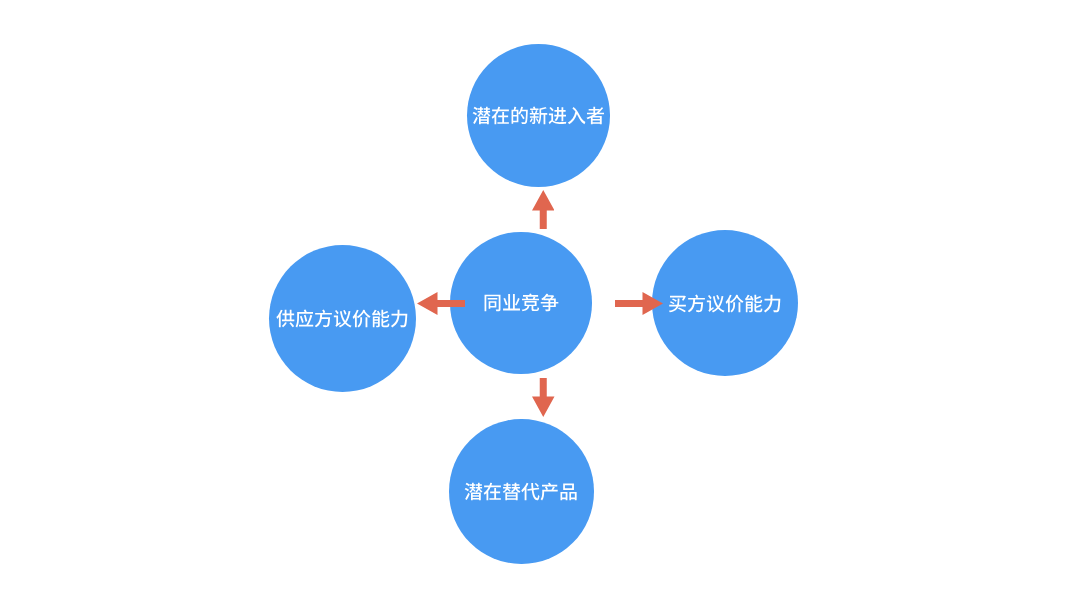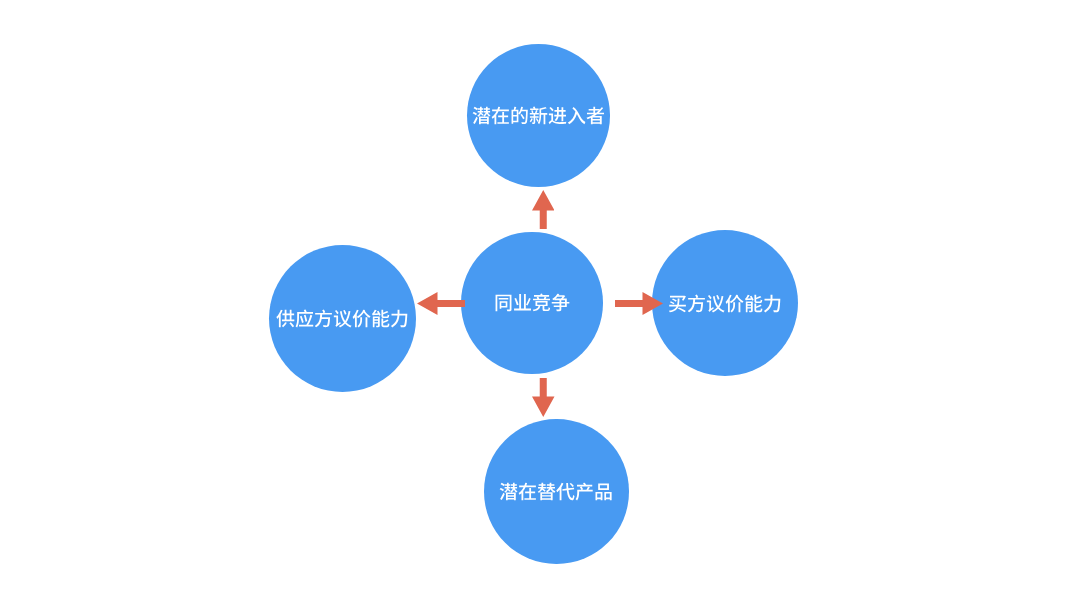--- a/index.html
+++ b/index.html
@@ -34,33 +34,33 @@
         <path fill="var(--label-color)" d="M33 -497C96 -472 171 -428 209 -395L263 -474C224 -506 147 -547 85 -569ZM60 15 144 72C197 -23 256 -146 303 -253L229 -310C177 -193 108 -63 60 15ZM458 -109H790V-35H458ZM458 -179V-248H790V-179ZM369 -323V82H458V40H790V80H884V-323ZM297 -619V-544H410C393 -481 356 -417 274 -371C293 -357 320 -328 332 -310C399 -352 441 -405 468 -461C497 -431 530 -395 547 -373L609 -437C591 -453 526 -507 494 -531L497 -544H602V-619H508L510 -666V-683H598V-758H510V-843H424V-758H314V-683H424V-667L422 -619ZM631 -758V-683H738V-666L736 -619H630V-543H722C704 -486 667 -430 590 -390C609 -375 635 -346 647 -328C716 -369 758 -421 785 -476C817 -413 861 -358 915 -324C928 -345 955 -376 976 -392C916 -422 866 -478 836 -543H953V-619H821L823 -665V-683H939V-758H823V-841H738V-758ZM84 -768C146 -741 222 -694 259 -659L314 -737C276 -771 198 -813 137 -838Z M1382 -845C1369 -796 1352 -746 1332 -696H1059V-605H1291C1228 -482 1142 -370 1032 -295C1047 -272 1069 -231 1079 -205C1117 -232 1152 -261 1184 -293V81H1279V-404C1325 -467 1364 -534 1398 -605H1942V-696H1437C1453 -737 1468 -779 1481 -821ZM1593 -558V-376H1376V-289H1593V-28H1337V60H1941V-28H1688V-289H1902V-376H1688V-558Z M2545 -415C2598 -342 2663 -243 2692 -182L2772 -232C2740 -291 2672 -387 2619 -457ZM2593 -846C2562 -714 2508 -580 2442 -493V-683H2279C2296 -726 2316 -779 2332 -829L2229 -846C2223 -797 2208 -732 2195 -683H2081V57H2168V-20H2442V-484C2464 -470 2500 -446 2515 -432C2548 -478 2580 -536 2608 -601H2845C2833 -220 2819 -68 2788 -34C2776 -21 2765 -18 2745 -18C2720 -18 2660 -18 2595 -24C2613 2 2625 42 2627 68C2684 71 2744 72 2779 68C2817 63 2842 54 2867 20C2908 -30 2920 -187 2935 -643C2935 -655 2935 -688 2935 -688H2642C2658 -733 2672 -779 2684 -825ZM2168 -599H2355V-409H2168ZM2168 -105V-327H2355V-105Z M3357 -204C3387 -155 3422 -89 3438 -47L3503 -86C3487 -127 3452 -190 3420 -238ZM3126 -231C3106 -173 3074 -113 3035 -71C3053 -60 3084 -38 3098 -25C3137 -71 3177 -144 3200 -212ZM3551 -748V-400C3551 -269 3544 -100 3464 17C3484 27 3521 56 3536 74C3626 -55 3639 -255 3639 -400V-422H3768V79H3860V-422H3962V-510H3639V-686C3741 -703 3851 -728 3935 -760L3860 -830C3788 -798 3662 -767 3551 -748ZM3206 -828C3219 -802 3232 -771 3243 -742H3058V-664H3503V-742H3339C3327 -775 3308 -816 3291 -849ZM3366 -663C3355 -620 3334 -559 3316 -516H3176L3233 -531C3229 -567 3213 -621 3193 -661L3117 -643C3135 -603 3148 -551 3152 -516H3042V-437H3242V-345H3047V-264H3242V-27C3242 -17 3239 -14 3228 -14C3217 -13 3186 -13 3153 -14C3165 8 3177 42 3180 65C3231 65 3268 63 3294 50C3320 37 3327 15 3327 -25V-264H3505V-345H3327V-437H3519V-516H3401C3418 -554 3436 -601 3453 -645Z M4072 -772C4127 -721 4194 -649 4225 -603L4298 -663C4264 -707 4194 -776 4140 -824ZM4711 -820V-667H4568V-821H4474V-667H4340V-576H4474V-482C4474 -460 4474 -437 4472 -414H4332V-323H4460C4444 -255 4412 -190 4347 -138C4367 -125 4403 -90 4416 -71C4499 -136 4538 -229 4555 -323H4711V-81H4804V-323H4947V-414H4804V-576H4928V-667H4804V-820ZM4568 -576H4711V-414H4566C4567 -437 4568 -460 4568 -481ZM4268 -482H4047V-394H4176V-126C4133 -107 4082 -66 4032 -13L4095 75C4139 11 4186 -51 4219 -51C4241 -51 4274 -19 4318 7C4389 49 4473 61 4598 61C4697 61 4870 55 4941 50C4943 23 4958 -23 4969 -48C4870 -36 4714 -27 4602 -27C4489 -27 4401 -34 4335 -73C4306 -90 4286 -106 4268 -118Z M5285 -748C5350 -704 5401 -649 5444 -589C5381 -312 5257 -113 5037 -1C5062 16 5107 56 5124 75C5317 -38 5444 -216 5521 -462C5627 -267 5705 -48 5924 75C5929 45 5954 -7 5970 -33C5641 -234 5663 -599 5343 -830Z M6826 -812C6793 -766 6756 -723 6716 -681V-726H6481V-844H6387V-726H6140V-643H6387V-531H6052V-447H6423C6301 -371 6166 -308 6026 -261C6044 -242 6073 -203 6085 -183C6143 -205 6200 -229 6256 -256V85H6350V53H6730V81H6828V-352H6435C6484 -382 6532 -413 6578 -447H6948V-531H6684C6767 -603 6843 -682 6907 -769ZM6481 -531V-643H6678C6637 -604 6592 -566 6546 -531ZM6350 -116H6730V-27H6350ZM6350 -190V-273H6730V-190Z"></path>
       </svg>
     <span class="label-text">潜在的新进入者</span>
   </div>
   <div class="node" style="left:269.00px;top:245px;width:147.0px;height:147.0px" aria-label="供应方议价能力">
     <svg class="label-glyphs" width="133.00" height="19" viewBox="0 -880 7000 1000" aria-hidden="true">
         <path fill="var(--label-color)" d="M481 -180C440 -105 370 -28 300 21C321 35 357 64 375 81C443 24 521 -65 571 -152ZM705 -136C770 -70 843 23 876 84L955 33C920 -26 847 -114 780 -179ZM257 -842C203 -694 113 -547 18 -453C35 -431 61 -380 70 -357C98 -386 126 -420 153 -457V83H247V-603C286 -671 320 -743 347 -815ZM724 -836V-638H551V-835H458V-638H337V-548H458V-321H313V-229H964V-321H816V-548H954V-638H816V-836ZM551 -548H724V-321H551Z M1261 -490C1302 -381 1350 -238 1369 -145L1458 -182C1436 -275 1388 -413 1344 -523ZM1470 -548C1503 -440 1539 -297 1552 -204L1644 -230C1628 -324 1591 -462 1556 -572ZM1462 -830C1478 -797 1495 -756 1508 -721H1115V-449C1115 -306 1109 -103 1032 39C1055 48 1098 76 1115 92C1198 -60 1211 -294 1211 -449V-631H1947V-721H1615C1601 -759 1577 -812 1556 -854ZM1212 -49V41H1959V-49H1697C1788 -200 1861 -378 1909 -542L1809 -577C1770 -405 1696 -202 1599 -49Z M2430 -818C2453 -774 2481 -717 2494 -676H2061V-585H2325C2315 -362 2292 -118 2041 11C2067 30 2096 63 2111 87C2296 -15 2371 -176 2404 -349H2744C2729 -144 2710 -51 2682 -27C2669 -17 2656 -15 2634 -15C2605 -15 2535 -16 2464 -21C2483 4 2497 43 2498 71C2566 75 2632 76 2669 73C2711 70 2739 61 2765 32C2805 -9 2826 -119 2845 -398C2847 -411 2848 -441 2848 -441H2418C2424 -489 2428 -537 2430 -585H2942V-676H2523L2595 -707C2580 -747 2549 -807 2522 -854Z M3535 -797C3573 -728 3612 -636 3626 -580L3712 -617C3698 -674 3656 -762 3616 -830ZM3103 -771C3147 -721 3199 -653 3223 -608L3296 -666C3271 -708 3216 -774 3171 -821ZM3820 -779C3789 -581 3741 -400 3641 -252C3545 -389 3488 -565 3453 -769L3365 -755C3408 -519 3471 -322 3578 -172C3510 -96 3423 -33 3312 15C3329 35 3355 71 3367 93C3478 42 3567 -22 3638 -98C3711 -19 3801 43 3913 88C3928 63 3958 24 3980 5C3867 -35 3776 -97 3702 -176C3820 -338 3878 -540 3916 -764ZM3043 -533V-442H3175V-113C3175 -59 3147 -21 3127 -4C3143 9 3171 42 3181 62C3197 40 3227 17 3409 -114C3400 -133 3386 -170 3380 -195L3266 -116V-533Z M4713 -449V82H4810V-449ZM4434 -447V-311C4434 -219 4423 -71 4286 26C4309 42 4340 72 4355 93C4509 -25 4530 -192 4530 -309V-447ZM4589 -847C4540 -717 4434 -573 4255 -475C4275 -459 4302 -422 4313 -399C4454 -480 4553 -586 4622 -698C4698 -581 4804 -475 4909 -413C4924 -436 4954 -471 4975 -489C4859 -549 4738 -666 4669 -784L4689 -830ZM4259 -843C4207 -696 4122 -549 4031 -454C4048 -432 4075 -381 4084 -358C4108 -385 4133 -415 4156 -448V84H4251V-601C4288 -670 4321 -744 4348 -816Z M5369 -407V-335H5184V-407ZM5096 -486V83H5184V-114H5369V-19C5369 -7 5365 -3 5353 -3C5339 -2 5298 -2 5255 -4C5268 20 5282 57 5287 82C5348 82 5393 80 5423 66C5454 52 5462 27 5462 -18V-486ZM5184 -263H5369V-187H5184ZM5853 -774C5800 -745 5720 -711 5642 -683V-842H5549V-523C5549 -429 5575 -401 5681 -401C5702 -401 5815 -401 5838 -401C5923 -401 5949 -435 5960 -560C5934 -566 5895 -580 5877 -595C5872 -501 5865 -485 5829 -485C5804 -485 5711 -485 5692 -485C5649 -485 5642 -490 5642 -524V-607C5735 -634 5837 -668 5915 -705ZM5863 -327C5810 -292 5726 -255 5643 -225V-375H5550V-47C5550 48 5577 76 5683 76C5705 76 5820 76 5843 76C5932 76 5958 39 5969 -99C5943 -105 5905 -119 5885 -134C5881 -26 5874 -7 5835 -7C5809 -7 5714 -7 5695 -7C5652 -7 5643 -13 5643 -47V-147C5741 -176 5848 -213 5926 -257ZM5085 -546C5108 -555 5145 -561 5405 -581C5414 -562 5421 -545 5426 -529L5510 -565C5491 -626 5437 -716 5387 -784L5308 -753C5329 -722 5351 -687 5370 -652L5182 -640C5224 -692 5267 -756 5299 -819L5199 -847C5169 -771 5117 -695 5101 -675C5084 -653 5069 -639 5053 -635C5064 -610 5080 -565 5085 -546Z M6398 -842V-654V-630H6079V-533H6393C6378 -350 6311 -137 6049 13C6072 30 6107 65 6123 89C6410 -80 6479 -325 6494 -533H6809C6792 -204 6770 -66 6737 -33C6724 -21 6711 -18 6690 -18C6664 -18 6603 -18 6536 -24C6555 4 6567 46 6569 74C6630 77 6694 78 6729 74C6770 69 6796 60 6823 27C6867 -24 6887 -174 6909 -583C6911 -596 6912 -630 6912 -630H6498V-654V-842Z"></path>
       </svg>
     <span class="label-text">供应方议价能力</span>
   </div>
-  <div class="node" style="left:461px;top:232.05px;width:141.5px;height:141.5px" aria-label="同业竞争">
+  <div class="node" style="left:450px;top:232.05px;width:141.5px;height:141.5px" aria-label="同业竞争">
     <svg class="label-glyphs" width="76.00" height="19" viewBox="0 -880 4000 1000" aria-hidden="true">
         <path fill="var(--label-color)" d="M248 -615V-534H753V-615ZM385 -362H616V-195H385ZM298 -441V-45H385V-115H703V-441ZM82 -794V85H174V-705H827V-30C827 -13 821 -7 803 -6C786 -6 727 -5 669 -8C683 17 698 60 702 85C787 85 840 83 874 67C908 52 920 24 920 -29V-794Z M1845 -620C1808 -504 1739 -357 1686 -264L1764 -224C1818 -319 1884 -459 1931 -579ZM1074 -597C1124 -480 1181 -323 1204 -231L1298 -266C1272 -357 1212 -508 1161 -623ZM1577 -832V-60H1424V-832H1327V-60H1056V35H1946V-60H1674V-832Z M2275 -375H2723V-268H2275ZM2432 -828C2440 -811 2448 -791 2454 -771H2104V-688H2900V-771H2558C2550 -797 2538 -826 2525 -849ZM2245 -659C2257 -636 2270 -607 2279 -580H2054V-502H2947V-580H2719L2758 -662L2663 -684C2653 -654 2638 -615 2622 -580H2379C2369 -612 2352 -652 2333 -683ZM2184 -453V-190H2343C2319 -85 2257 -28 2036 4C2054 23 2077 61 2085 85C2336 40 2411 -43 2438 -190H2556V-44C2556 44 2581 70 2685 70C2706 70 2810 70 2832 70C2917 70 2943 36 2953 -99C2927 -105 2887 -120 2869 -135C2865 -29 2858 -14 2823 -14C2798 -14 2715 -14 2697 -14C2657 -14 2650 -18 2650 -46V-190H2820V-453Z M3338 -845C3288 -754 3194 -647 3061 -569C3084 -555 3116 -524 3131 -502L3183 -539V-502H3446V-409H3039V-323H3446V-224H3144V-137H3446V-27C3446 -11 3440 -7 3421 -6C3402 -5 3336 -5 3270 -7C3284 18 3300 58 3305 83C3393 84 3452 82 3491 68C3529 54 3542 28 3542 -26V-137L3800 -138H3831V-323H3965V-409H3831V-585H3638C3680 -627 3721 -676 3750 -719L3682 -766L3666 -762H3399C3414 -783 3428 -805 3441 -826ZM3542 -502H3739V-409H3542ZM3542 -323H3739V-224H3542ZM3240 -585C3274 -615 3305 -647 3333 -679H3603C3579 -646 3550 -612 3522 -585Z"></path>
       </svg>
     <span class="label-text">同业竞争</span>
   </div>
   <div class="node" style="left:652px;top:230.00px;width:146.0px;height:146.0px" aria-label="买方议价能力">
     <svg class="label-glyphs" width="114.00" height="19" viewBox="0 -880 6000 1000" aria-hidden="true">
         <path fill="var(--label-color)" d="M526 -107C659 -51 796 24 877 82L938 9C852 -48 709 -121 575 -174ZM211 -586C279 -555 366 -506 408 -472L462 -544C418 -577 329 -622 263 -649ZM99 -442C165 -414 249 -369 290 -336L344 -406C301 -439 215 -480 151 -505ZM65 -312V-225H449C392 -111 279 -37 46 6C64 26 87 62 94 85C369 29 492 -72 550 -225H941V-312H575C595 -406 600 -517 604 -644H509C505 -512 502 -402 480 -312ZM855 -785 838 -784H107V-694H807C784 -645 758 -597 734 -562L811 -523C855 -584 904 -677 942 -762L871 -790Z M1430 -818C1453 -774 1481 -717 1494 -676H1061V-585H1325C1315 -362 1292 -118 1041 11C1067 30 1096 63 1111 87C1296 -15 1371 -176 1404 -349H1744C1729 -144 1710 -51 1682 -27C1669 -17 1656 -15 1634 -15C1605 -15 1535 -16 1464 -21C1483 4 1497 43 1498 71C1566 75 1632 76 1669 73C1711 70 1739 61 1765 32C1805 -9 1826 -119 1845 -398C1847 -411 1848 -441 1848 -441H1418C1424 -489 1428 -537 1430 -585H1942V-676H1523L1595 -707C1580 -747 1549 -807 1522 -854Z M2535 -797C2573 -728 2612 -636 2626 -580L2712 -617C2698 -674 2656 -762 2616 -830ZM2103 -771C2147 -721 2199 -653 2223 -608L2296 -666C2271 -708 2216 -774 2171 -821ZM2820 -779C2789 -581 2741 -400 2641 -252C2545 -389 2488 -565 2453 -769L2365 -755C2408 -519 2471 -322 2578 -172C2510 -96 2423 -33 2312 15C2329 35 2355 71 2367 93C2478 42 2567 -22 2638 -98C2711 -19 2801 43 2913 88C2928 63 2958 24 2980 5C2867 -35 2776 -97 2702 -176C2820 -338 2878 -540 2916 -764ZM2043 -533V-442H2175V-113C2175 -59 2147 -21 2127 -4C2143 9 2171 42 2181 62C2197 40 2227 17 2409 -114C2400 -133 2386 -170 2380 -195L2266 -116V-533Z M3713 -449V82H3810V-449ZM3434 -447V-311C3434 -219 3423 -71 3286 26C3309 42 3340 72 3355 93C3509 -25 3530 -192 3530 -309V-447ZM3589 -847C3540 -717 3434 -573 3255 -475C3275 -459 3302 -422 3313 -399C3454 -480 3553 -586 3622 -698C3698 -581 3804 -475 3909 -413C3924 -436 3954 -471 3975 -489C3859 -549 3738 -666 3669 -784L3689 -830ZM3259 -843C3207 -696 3122 -549 3031 -454C3048 -432 3075 -381 3084 -358C3108 -385 3133 -415 3156 -448V84H3251V-601C3288 -670 3321 -744 3348 -816Z M4369 -407V-335H4184V-407ZM4096 -486V83H4184V-114H4369V-19C4369 -7 4365 -3 4353 -3C4339 -2 4298 -2 4255 -4C4268 20 4282 57 4287 82C4348 82 4393 80 4423 66C4454 52 4462 27 4462 -18V-486ZM4184 -263H4369V-187H4184ZM4853 -774C4800 -745 4720 -711 4642 -683V-842H4549V-523C4549 -429 4575 -401 4681 -401C4702 -401 4815 -401 4838 -401C4923 -401 4949 -435 4960 -560C4934 -566 4895 -580 4877 -595C4872 -501 4865 -485 4829 -485C4804 -485 4711 -485 4692 -485C4649 -485 4642 -490 4642 -524V-607C4735 -634 4837 -668 4915 -705ZM4863 -327C4810 -292 4726 -255 4643 -225V-375H4550V-47C4550 48 4577 76 4683 76C4705 76 4820 76 4843 76C4932 76 4958 39 4969 -99C4943 -105 4905 -119 4885 -134C4881 -26 4874 -7 4835 -7C4809 -7 4714 -7 4695 -7C4652 -7 4643 -13 4643 -47V-147C4741 -176 4848 -213 4926 -257ZM4085 -546C4108 -555 4145 -561 4405 -581C4414 -562 4421 -545 4426 -529L4510 -565C4491 -626 4437 -716 4387 -784L4308 -753C4329 -722 4351 -687 4370 -652L4182 -640C4224 -692 4267 -756 4299 -819L4199 -847C4169 -771 4117 -695 4101 -675C4084 -653 4069 -639 4053 -635C4064 -610 4080 -565 4085 -546Z M5398 -842V-654V-630H5079V-533H5393C5378 -350 5311 -137 5049 13C5072 30 5107 65 5123 89C5410 -80 5479 -325 5494 -533H5809C5792 -204 5770 -66 5737 -33C5724 -21 5711 -18 5690 -18C5664 -18 5603 -18 5536 -24C5555 4 5567 46 5569 74C5630 77 5694 78 5729 74C5770 69 5796 60 5823 27C5867 -24 5887 -174 5909 -583C5911 -596 5912 -630 5912 -630H5498V-654V-842Z"></path>
       </svg>
     <span class="label-text">买方议价能力</span>
   </div>
-  <div class="node" style="left:484px;top:419.25px;width:144.5px;height:144.5px" aria-label="潜在替代产品">
+  <div class="node" style="left:449px;top:419.25px;width:144.5px;height:144.5px" aria-label="潜在替代产品">
     <svg class="label-glyphs" width="114.00" height="19" viewBox="0 -880 6000 1000" aria-hidden="true">
         <path fill="var(--label-color)" d="M33 -497C96 -472 171 -428 209 -395L263 -474C224 -506 147 -547 85 -569ZM60 15 144 72C197 -23 256 -146 303 -253L229 -310C177 -193 108 -63 60 15ZM458 -109H790V-35H458ZM458 -179V-248H790V-179ZM369 -323V82H458V40H790V80H884V-323ZM297 -619V-544H410C393 -481 356 -417 274 -371C293 -357 320 -328 332 -310C399 -352 441 -405 468 -461C497 -431 530 -395 547 -373L609 -437C591 -453 526 -507 494 -531L497 -544H602V-619H508L510 -666V-683H598V-758H510V-843H424V-758H314V-683H424V-667L422 -619ZM631 -758V-683H738V-666L736 -619H630V-543H722C704 -486 667 -430 590 -390C609 -375 635 -346 647 -328C716 -369 758 -421 785 -476C817 -413 861 -358 915 -324C928 -345 955 -376 976 -392C916 -422 866 -478 836 -543H953V-619H821L823 -665V-683H939V-758H823V-841H738V-758ZM84 -768C146 -741 222 -694 259 -659L314 -737C276 -771 198 -813 137 -838Z M1382 -845C1369 -796 1352 -746 1332 -696H1059V-605H1291C1228 -482 1142 -370 1032 -295C1047 -272 1069 -231 1079 -205C1117 -232 1152 -261 1184 -293V81H1279V-404C1325 -467 1364 -534 1398 -605H1942V-696H1437C1453 -737 1468 -779 1481 -821ZM1593 -558V-376H1376V-289H1593V-28H1337V60H1941V-28H1688V-289H1902V-376H1688V-558Z M2268 -115H2727V-31H2268ZM2268 -186V-265H2727V-186ZM2666 -845V-761H2522V-687H2666V-680C2666 -659 2665 -636 2661 -612H2504V-536H2635C2608 -487 2559 -439 2471 -403C2488 -389 2512 -364 2526 -345H2176V84H2268V49H2727V80H2824V-345H2547C2635 -390 2688 -446 2718 -504C2762 -421 2829 -352 2912 -314C2925 -337 2951 -369 2971 -386C2895 -415 2832 -470 2791 -536H2946V-612H2751C2755 -635 2756 -657 2756 -679V-687H2914V-761H2756V-845ZM2235 -845V-761H2087V-687H2235C2235 -664 2234 -639 2229 -612H2055V-536H2207C2182 -476 2132 -417 2037 -371C2058 -355 2086 -325 2099 -306C2183 -353 2237 -408 2270 -467C2318 -430 2369 -390 2398 -363L2459 -426C2425 -455 2364 -500 2311 -536H2469V-612H2320C2323 -638 2325 -663 2325 -687H2453V-761H2325V-845Z M3715 -784C3771 -734 3837 -664 3866 -618L3941 -667C3910 -714 3842 -782 3785 -829ZM3539 -829C3543 -723 3548 -624 3557 -532L3331 -503L3344 -413L3566 -442C3604 -131 3683 69 3851 83C3905 86 3952 37 3975 -146C3958 -155 3916 -179 3897 -198C3888 -84 3874 -29 3848 -30C3753 -41 3692 -208 3660 -454L3959 -493L3946 -583L3650 -545C3642 -632 3637 -728 3634 -829ZM3300 -835C3236 -679 3128 -528 3016 -433C3032 -411 3060 -361 3070 -339C3111 -377 3152 -421 3191 -470V82H3288V-609C3327 -673 3362 -739 3390 -806Z M4681 -633C4664 -582 4631 -513 4603 -467H4351L4425 -500C4409 -539 4371 -597 4338 -639L4255 -604C4286 -562 4320 -506 4335 -467H4118V-330C4118 -225 4110 -79 4030 27C4051 39 4094 75 4109 94C4199 -25 4217 -205 4217 -328V-375H4932V-467H4700C4728 -506 4758 -554 4786 -599ZM4416 -822C4435 -796 4456 -761 4470 -731H4107V-641H4908V-731H4582C4568 -764 4540 -812 4512 -847Z M5311 -712H5690V-547H5311ZM5220 -803V-456H5787V-803ZM5078 -360V84H5167V32H5351V77H5445V-360ZM5167 -59V-269H5351V-59ZM5544 -360V84H5634V32H5833V79H5928V-360ZM5634 -59V-269H5833V-59Z"></path>
       </svg>
     <span class="label-text">潜在替代产品</span>
   </div>
   <svg class="arrow" style="left:531.75px;top:189.5px" width="22.5" height="39.5" viewBox="0 0 22.5 39.5">
       <path fill="var(--arrow-color)" d="M11.25 0 L22.5 20.5 L14.75 20.5 L14.75 39.5 L7.75 39.5 L7.75 20.5 L0 20.5 Z"></path>
     </svg>
   <svg class="arrow" style="left:416.6px;top:292px" width="48" height="23" viewBox="0 0 48 23">
       <path fill="var(--arrow-color)" d="M0 11.5 L20.5 0 L20.5 8 L48 8 L48 15 L20.5 15 L20.5 23 Z"></path>

